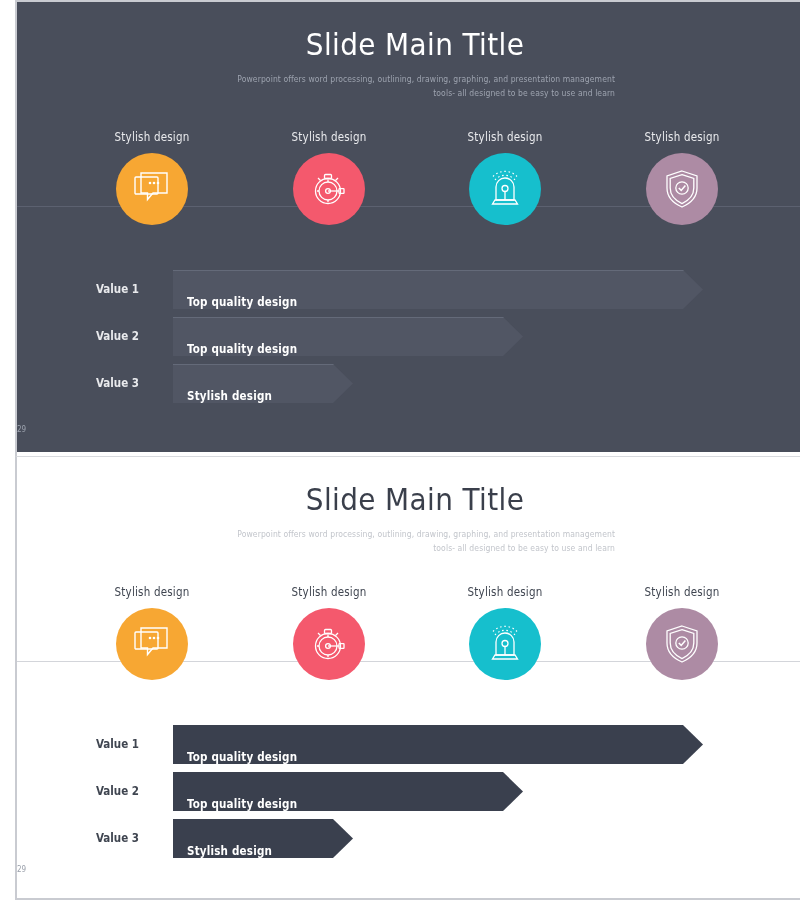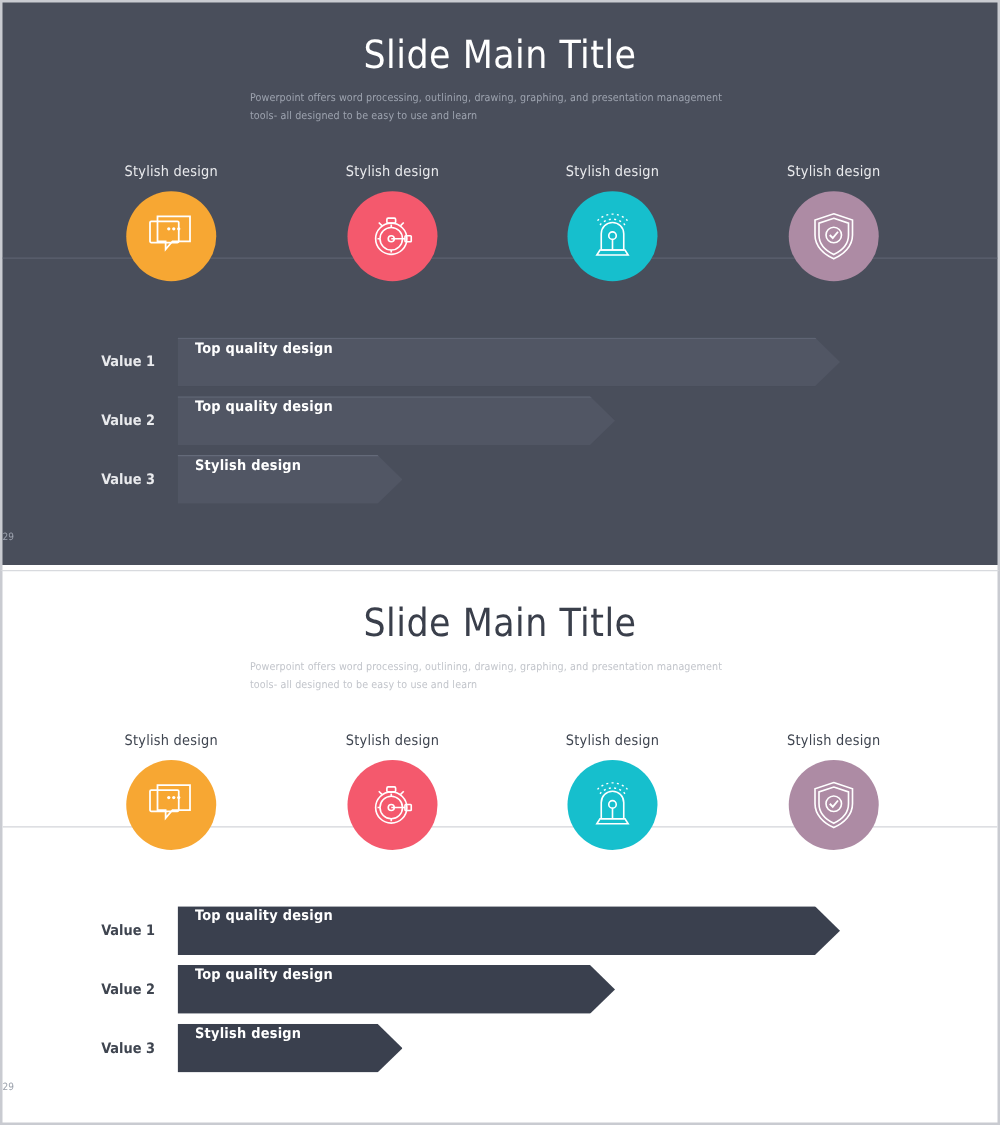--- a/index.html
+++ b/index.html
@@ -2,21 +2,21 @@
 <html><head>
 <meta charset="utf-8">
 <style>
   * { box-sizing: border-box; margin: 0; padding: 0; }
   html, body {
     width: 800px; height: 900px;
     font-family: "DejaVu Sans Condensed", "Liberation Sans", sans-serif;
     background: #ffffff;
     overflow: hidden;
   }
-  .page { position: relative; width: 800px; height: 900px; }
+  .page { position: relative; width: 800px; height: 900px; padding-left: 15px; }
 
   .slide {
     position: relative;
     width: 800px;
     overflow: hidden;
   }
   .slide-dark {
     height: 452px;
     background: #494e5b;
     border-left: 2px solid #c9cbd1;
@@ -45,21 +45,21 @@
     font-size: 31px;
     font-weight: 400;
     letter-spacing: 0.4px;
     padding-top: 24px;
     font-family: "DejaVu Sans Condensed", "Liberation Sans", sans-serif;
   }
   .slide-dark .title { color: #ffffff; }
   .slide-light .title { color: #3a3f4b; }
 
   .subtitle {
-    text-align: left;
+    text-align: right;
     font-size: 8.5px;
     line-height: 14px;
     width: 400px;
     margin: 10px auto 0 auto;
     letter-spacing: 0.1px;
   }
   .slide-dark .subtitle { color: #9da3af; }
   .slide-light .subtitle { color: #c2c5cb; }
 
   
@@ -121,24 +121,24 @@
     width: 122px;
     text-align: right;
     font-size: 11.5px;
     line-height: 39px;
   }
   .slide-dark .bar-label { color: #e9eaed; }
   .slide-light .bar-label { color: #3f4550; }
 
   .bar-arrow {
     position: absolute;
-    left: 140px;
+    left: 156px;
     height: 39px;
     display: flex;
-    align-items: flex-start;
+    align-items: flex-end;
   }
   .slide-dark .bar-arrow {
     background: #515664;
     border-top: 1px solid #646a79;
   }
   .slide-light .bar-arrow {
     background: #3a404e;
   }
   .bar-text {
     font-size: 11.5px;

